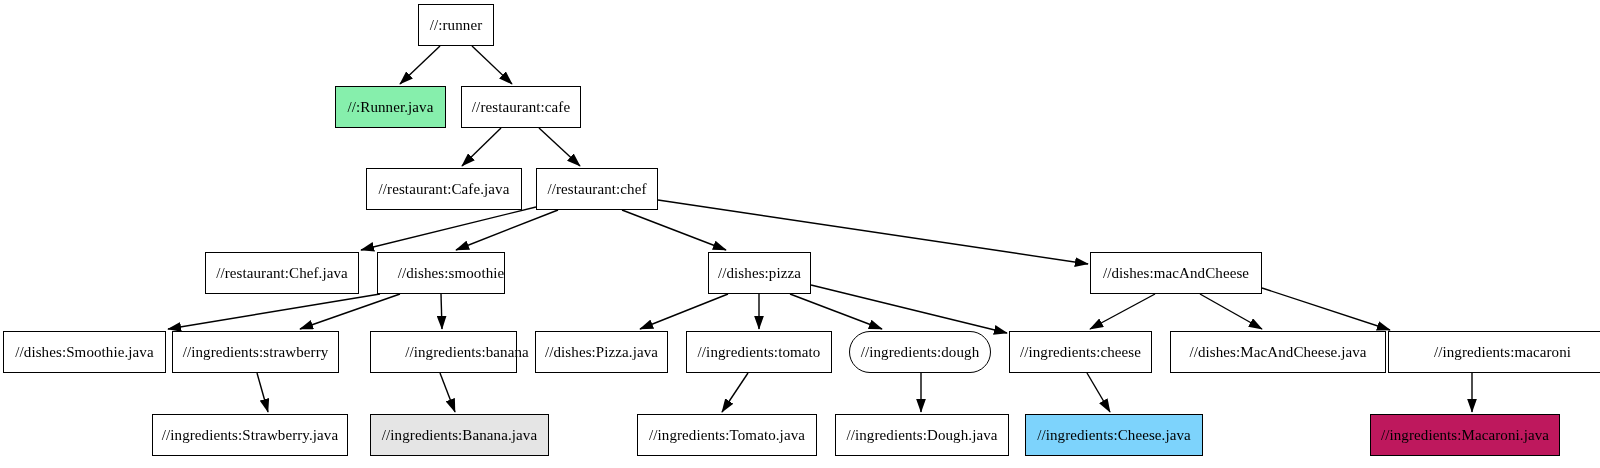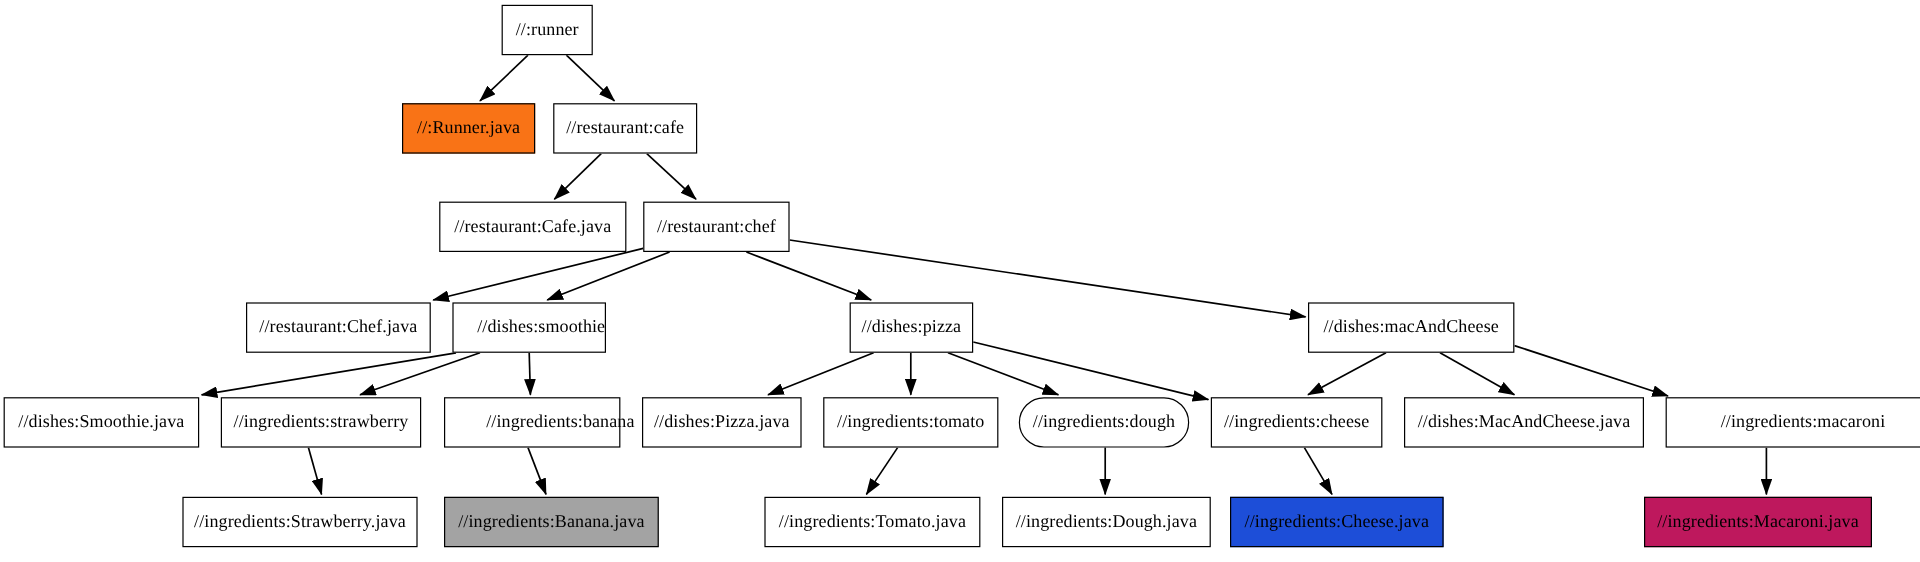--- a/index.html
+++ b/index.html
@@ -78,21 +78,21 @@
         <line x1="921" y1="373" x2="921" y2="412" stroke="#000000" stroke-width="1.4" marker-end="url(#arrowhead)"></line>
         <line x1="1087" y1="373" x2="1110" y2="412" stroke="#000000" stroke-width="1.4" marker-end="url(#arrowhead)"></line>
         <line x1="1472" y1="373" x2="1472" y2="412" stroke="#000000" stroke-width="1.4" marker-end="url(#arrowhead)"></line>
       </g>
   </svg>
 
   <div id="node-group">
       <div class="node" style="left: 418px; top: 4px; width: 76px; height: 42px; border-color: rgb(0, 0, 0); background: rgb(255, 255, 255);">
         <span class="node-label">//:runner</span>
       </div>
-      <div class="node" style="left: 335px; top: 86px; width: 111px; height: 42px; border-color: rgb(0, 0, 0); background: #f97316;">
+      <div class="node" style="left: 335px; top: 86px; width: 111px; height: 42px; border-color: rgb(0, 0, 0); background: #86efac;">
         <span class="node-label">//:Runner.java</span>
       </div>
       <div class="node" style="left: 461px; top: 86px; width: 120px; height: 42px; border-color: rgb(0, 0, 0); background: rgb(255, 255, 255);">
         <span class="node-label">//restaurant:cafe</span>
       </div>
       <div class="node" style="left: 366px; top: 168px; width: 156px; height: 42px; border-color: rgb(0, 0, 0); background: rgb(255, 255, 255);">
         <span class="node-label">//restaurant:Cafe.java</span>
       </div>
       <div class="node" style="left: 536px; top: 168px; width: 122px; height: 42px; border-color: rgb(0, 0, 0); background: rgb(255, 255, 255);">
         <span class="node-label">//restaurant:chef</span>
@@ -105,57 +105,57 @@
       </div>
       <div class="node" style="left: 708px; top: 252px; width: 103px; height: 42px; border-color: rgb(0, 0, 0); background: rgb(255, 255, 255);">
         <span class="node-label">//dishes:pizza</span>
       </div>
       <div class="node" style="left: 1090px; top: 252px; width: 172px; height: 42px; border-color: rgb(0, 0, 0); background: rgb(255, 255, 255);">
         <span class="node-label">//dishes:macAndCheese</span>
       </div>
       <div class="node" style="left: 3px; top: 331px; width: 163px; height: 42px; border-color: rgb(0, 0, 0); background: rgb(255, 255, 255);">
         <span class="node-label">//dishes:Smoothie.java</span>
       </div>
-      <div class="node" style="left: 184px; top: 331px; width: 167px; height: 42px; border-color: rgb(0, 0, 0); background: rgb(255, 255, 255);">
+      <div class="node" style="left: 172px; top: 331px; width: 167px; height: 42px; border-color: rgb(0, 0, 0); background: rgb(255, 255, 255);">
         <span class="node-label">//ingredients:strawberry</span>
       </div>
       <div class="node" style="left: 370px; top: 331px; width: 147px; height: 42px; border-color: rgb(0, 0, 0); background: rgb(255, 255, 255); padding-left: 47px;">
         <span class="node-label">//ingredients:banana</span>
       </div>
       <div class="node" style="left: 535px; top: 331px; width: 133px; height: 42px; border-color: rgb(0, 0, 0); background: rgb(255, 255, 255);">
         <span class="node-label">//dishes:Pizza.java</span>
       </div>
       <div class="node" style="left: 686px; top: 331px; width: 146px; height: 42px; border-color: rgb(0, 0, 0); background: rgb(255, 255, 255);">
         <span class="node-label">//ingredients:tomato</span>
       </div>
       <div class="node" style="left: 849px; top: 331px; width: 142px; height: 42px; border-color: rgb(0, 0, 0); background: rgb(255, 255, 255); border-radius: 21px;">
         <span class="node-label">//ingredients:dough</span>
       </div>
       <div class="node" style="left: 1009px; top: 331px; width: 143px; height: 42px; border-color: rgb(0, 0, 0); background: rgb(255, 255, 255);">
         <span class="node-label">//ingredients:cheese</span>
       </div>
-      <div class="node" style="left: 1170px; top: 331px; width: 200px; height: 42px; border-color: rgb(0, 0, 0); background: rgb(255, 255, 255);">
+      <div class="node" style="left: 1170px; top: 331px; width: 216px; height: 42px; border-color: rgb(0, 0, 0); background: rgb(255, 255, 255);">
         <span class="node-label">//dishes:MacAndCheese.java</span>
       </div>
       <div class="node" style="left: 1388px; top: 331px; width: 229px; height: 42px; border-color: rgb(0, 0, 0); background: rgb(255, 255, 255);">
         <span class="node-label">//ingredients:macaroni</span>
       </div>
       <div class="node" style="left: 152px; top: 414px; width: 196px; height: 42px; border-color: rgb(0, 0, 0); background: rgb(255, 255, 255);">
         <span class="node-label">//ingredients:Strawberry.java</span>
       </div>
-      <div class="node" style="left: 370px; top: 414px; width: 179px; height: 42px; border-color: rgb(0, 0, 0); background: #a3a3a3;">
+      <div class="node" style="left: 370px; top: 414px; width: 179px; height: 42px; border-color: rgb(0, 0, 0); background: #e5e5e5;">
         <span class="node-label">//ingredients:Banana.java</span>
       </div>
       <div class="node" style="left: 637px; top: 414px; width: 180px; height: 42px; border-color: rgb(0, 0, 0); background: rgb(255, 255, 255);">
         <span class="node-label">//ingredients:Tomato.java</span>
       </div>
       <div class="node" style="left: 835px; top: 414px; width: 174px; height: 42px; border-color: rgb(0, 0, 0); background: rgb(255, 255, 255);">
         <span class="node-label">//ingredients:Dough.java</span>
       </div>
-      <div class="node" style="left: 1025px; top: 414px; width: 178px; height: 42px; border-color: rgb(0, 0, 0); background: #1d4ed8; justify-content: center;">
+      <div class="node" style="left: 1025px; top: 414px; width: 178px; height: 42px; border-color: rgb(0, 0, 0); background: #7dd3fc; justify-content: center;">
         <span class="node-label">//ingredients:Cheese.java</span>
       </div>
       <div class="node" style="left: 1370px; top: 414px; width: 190px; height: 42px; border-color: rgb(0, 0, 0); background: #be185d;">
         <span class="node-label">//ingredients:Macaroni.java</span>
       </div>
     </div>
 
 </div>
 
 </body></html>

